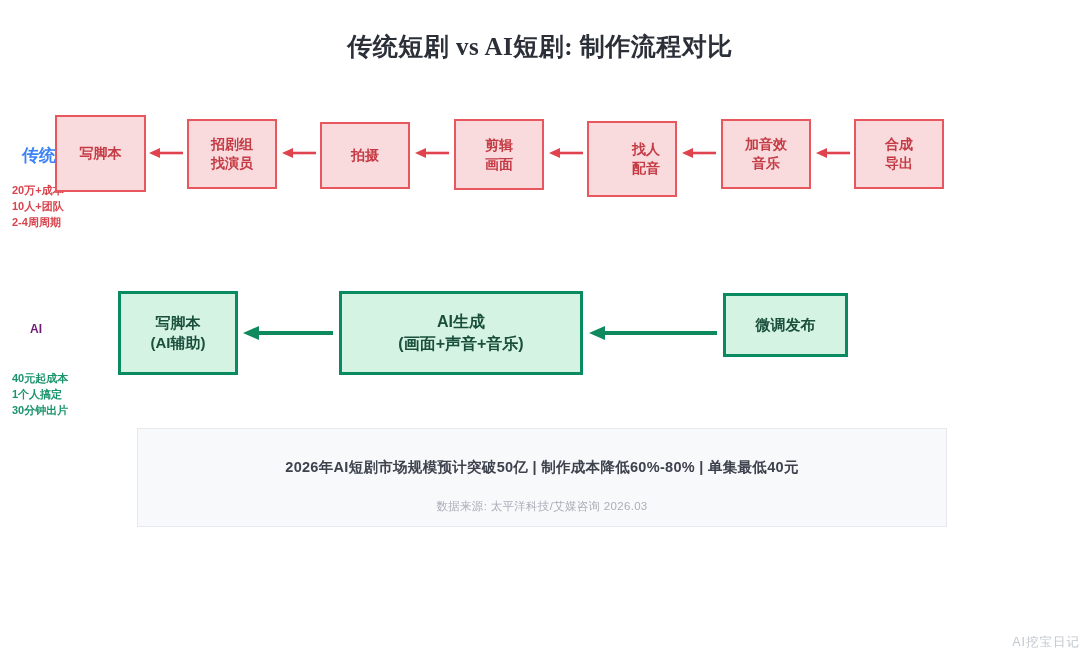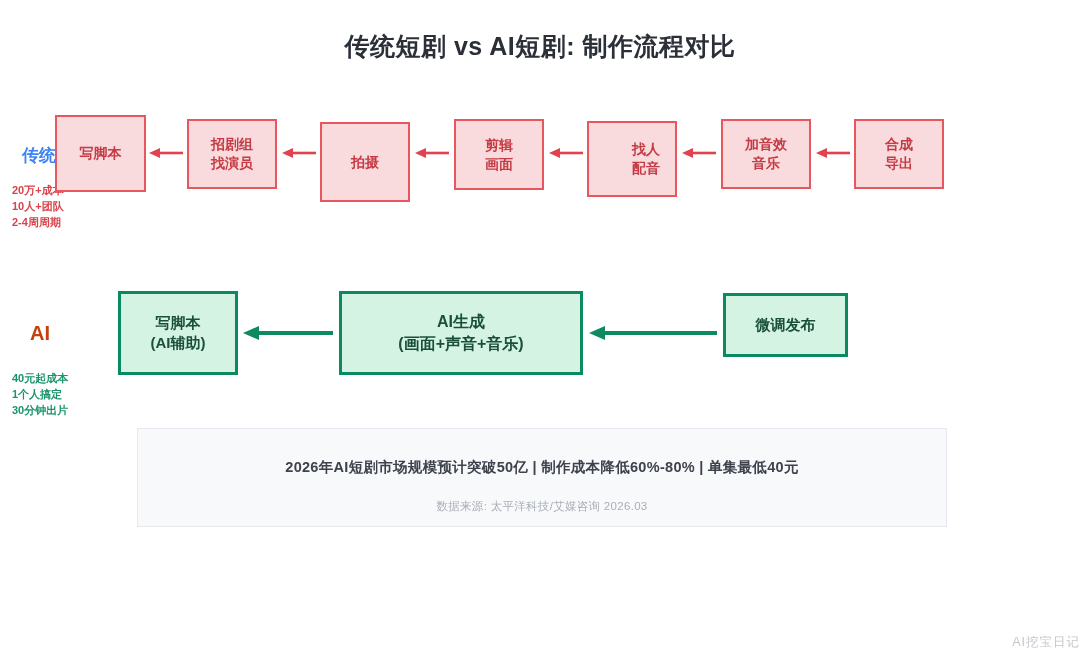--- a/index.html
+++ b/index.html
@@ -11,20 +11,21 @@
     -webkit-font-smoothing:antialiased;
   }
   .stage{position:absolute;left:0;top:0;width:1080px;height:661px;}
 
   
   .title{
     position:absolute;left:0;top:30px;width:1080px;
     text-align:center;
     font-size:25px;font-weight:700;color:#2b2f38;
     letter-spacing:0.5px;
+    font-family:Liberation Serif, serif;
   }
 
   
   .node{
     position:absolute;
     box-sizing:border-box;
     display:flex;align-items:center;justify-content:center;
     text-align:center;
     line-height:1.35;
     white-space:pre-line;
@@ -42,21 +43,21 @@
     font-size:15px;font-weight:700;
   }
   .node.ai.big{font-size:16px;}
 
   
   .rowlabel{
     position:absolute;
     font-weight:700;
   }
   .rowlabel.trad{color:#3b82f6;font-size:17px;}
-  .rowlabel.ai{color:#c2410c;font-size:20px;}
+  .rowlabel.ai{color:#701a75;font-size:12px;}
 
   .rowstats{
     position:absolute;
     font-size:11px;font-weight:700;
     line-height:1.45;
     white-space:pre-line;
   }
   .rowstats.trad{color:#d9434d;}
   .rowstats.ai{color:#19946c;margin-top:8px;}
 
@@ -99,21 +100,21 @@
   <div class="title">传统短剧 vs AI短剧: 制作流程对比</div>
 
   <div class="rowlabel trad" style="left:22px;top:144px;">传统</div>
   <div class="rowstats trad" style="left:12px;top:183px;">20万+成本
 10人+团队
 2-4周周期</div>
 
   <div class="node trad" style="left:55px;top:115px;width:91px;height:77px;">写脚本</div>
   <div class="node trad" style="left:187px;top:119px;width:90px;height:70px;">招剧组
 找演员</div>
-  <div class="node trad" style="left:320px;top:122px;width:90px;height:80px;">拍摄</div>
+  <div class="node trad" style="left:320px;top:122px;width:90px;height:67px;">拍摄</div>
   <div class="node trad" style="left:454px;top:119px;width:90px;height:71px;">剪辑
 画面</div>
   <div class="node trad" style="left:587px;top:121px;width:90px;height:76px;padding-left:28px;">找人
 配音</div>
   <div class="node trad" style="left:721px;top:119px;width:90px;height:70px;">加音效
 音乐</div>
   <div class="node trad" style="left:854px;top:119px;width:90px;height:70px;">合成
 导出</div>
 
   <div class="arrow" style="left:149px;top:145px;">

